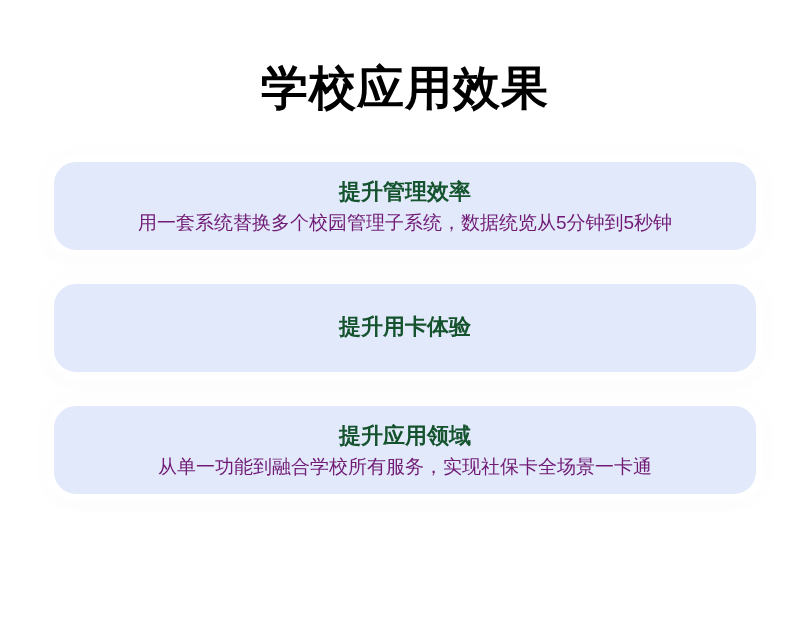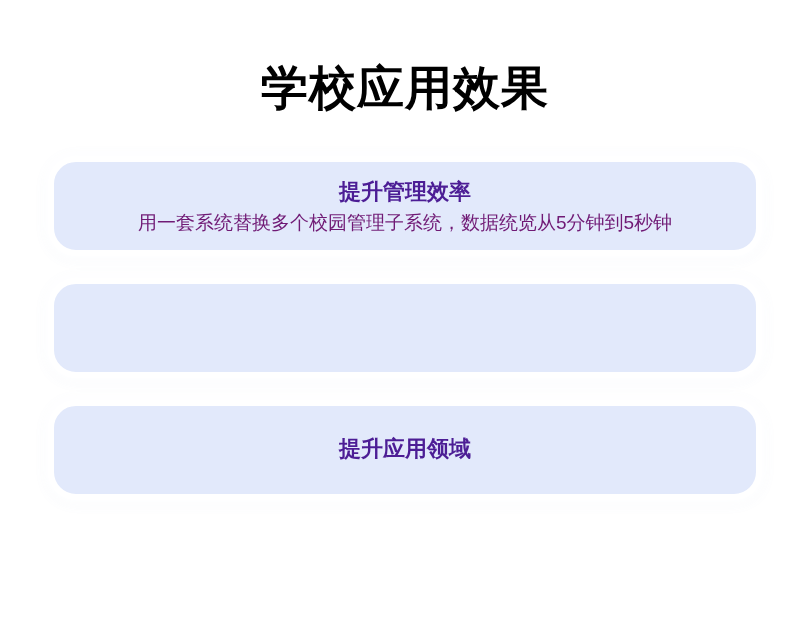--- a/index.html
+++ b/index.html
@@ -61,21 +61,21 @@
     align-items: center;
     justify-content: center;
   }
 
   .card:last-child { margin-bottom: 0; }
 
   .card-heading {
     font-size: 22px;
     line-height: 30px;
     font-weight: 700;
-    color: #4c1d95;
+    color: #14532d;
     text-align: right;
     white-space: nowrap;
     margin-bottom: 2px;
   }
 
   .card-body {
     font-size: 19px;
     line-height: 27px;
     font-weight: 500;
     color: #701a75;
@@ -91,21 +91,23 @@
   <div class="page-title">学校应用效果</div>
 
   <div class="card-stack">
 
     <div class="card">
       <div class="card-heading">提升管理效率</div>
       <div class="card-body">用一套系统替换多个校园管理子系统，数据统览从5分钟到5秒钟</div>
     </div>
 
     <div class="card">
+      <div class="card-heading">提升用卡体验</div>
     </div>
 
     <div class="card">
       <div class="card-heading">提升应用领域</div>
+      <div class="card-body">从单一功能到融合学校所有服务，实现社保卡全场景一卡通</div>
     </div>
 
   </div>
 
 </div>
 
 </body></html>

